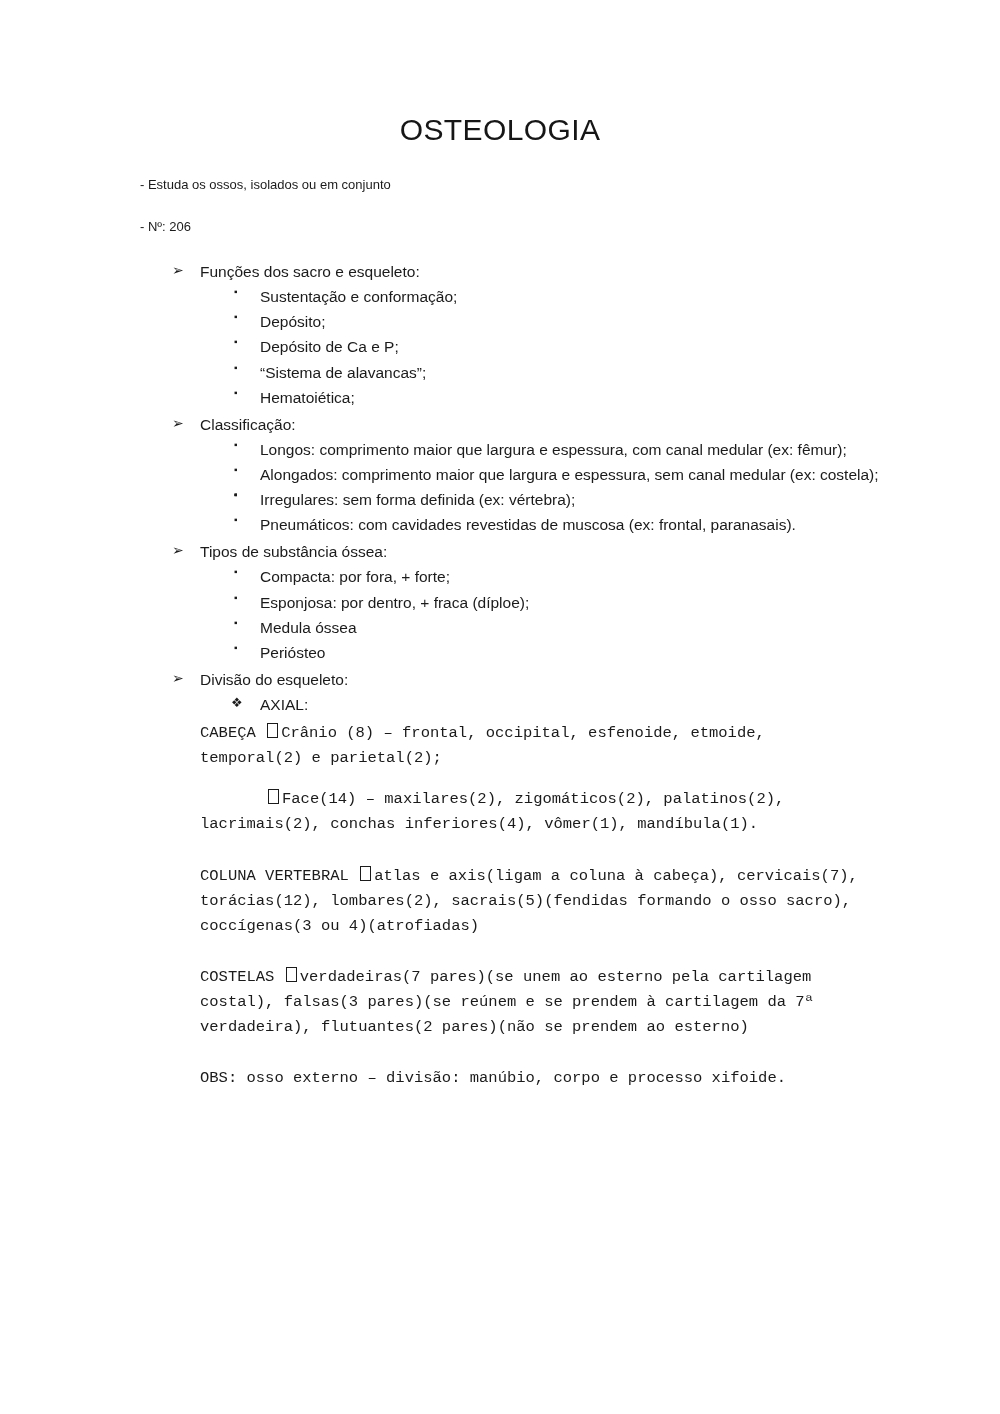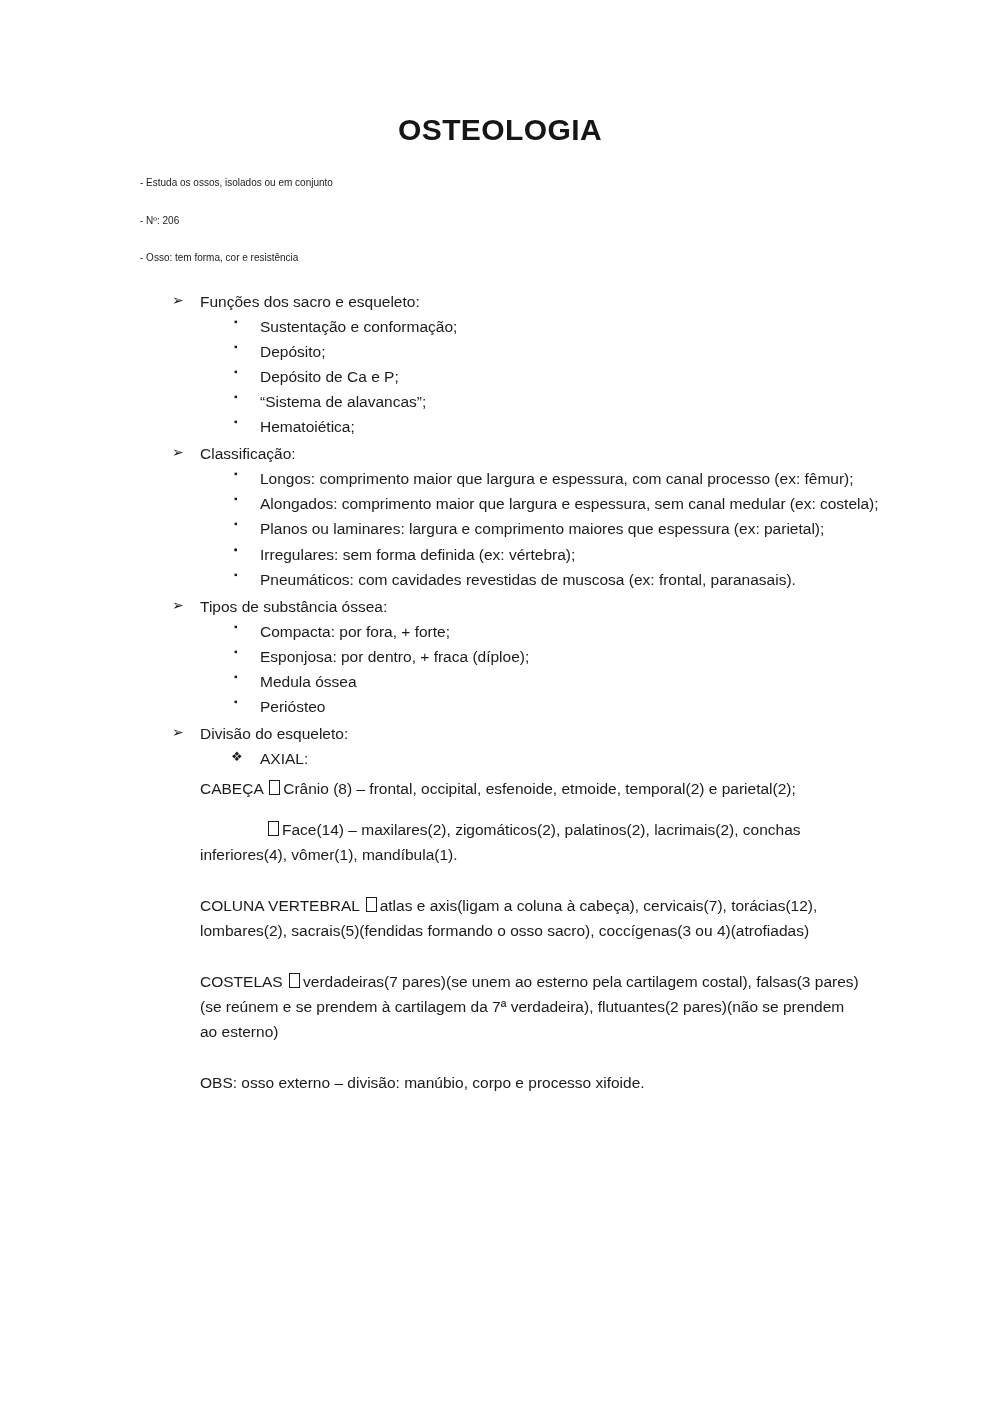--- a/index.html
+++ b/index.html
@@ -24,33 +24,33 @@
     background: #ffffff;
     box-sizing: border-box;
   }
 
   
   .doc-title {
     margin: 0;
     padding-top: 112px;
     text-align: center;
     font-size: 30px;
-    font-weight: 700;
+    font-weight: 400;
     letter-spacing: 0.4px;
     color: #161616;
     line-height: 1.2;
   }
 
   
   .intro-block {
     margin-top: 28px;
     padding-left: 140px;
   }
   .intro-line {
-    font-size: 10px;
+    font-size: 13px;
     line-height: 1.35;
     color: #1b1b1b;
     margin-bottom: 24px;
   }
 
   
   .outline {
     margin-top: 8px;
     padding: 0;
   }
@@ -114,20 +114,21 @@
   .para-block {
     padding-left: 200px;
     padding-right: 140px;
   }
   .para {
     font-size: 15.5px;
     line-height: 1.62;
     color: #1b1b1b;
     margin: 0;
     max-width: 660px;
+    font-family: Liberation Mono, monospace;
   }
   .para + .para { margin-top: 16px; }
   .para.spaced { margin-top: 26px; }
   .para-first { margin-top: 4px; }
 
   
   .tofu {
     display: inline-block;
     width: 9px;
     height: 13px;
@@ -144,21 +145,20 @@
 </head>
 <body>
 
 <div class="page">
 
   <h1 class="doc-title">OSTEOLOGIA</h1>
 
   <div class="intro-block">
     <div class="intro-line">- Estuda os ossos, isolados ou em conjunto</div>
     <div class="intro-line">- Nº: 206</div>
-    <div class="intro-line">- Osso: tem forma, cor e resistência</div>
   </div>
 
   <div class="outline">
 
     <div class="lvl1">
       <span class="marker">➢</span>
       <span>Funções dos sacro e esqueleto:</span>
     </div>
     <div class="lvl2">
       <span class="marker">▪</span>
@@ -180,29 +180,28 @@
       <span class="marker">▪</span>
       <span>Hematoiética;</span>
     </div>
 
     <div class="lvl1">
       <span class="marker">➢</span>
       <span>Classificação:</span>
     </div>
     <div class="lvl2 wide">
       <span class="marker">▪</span>
-      <span>Longos: comprimento maior que largura e espessura, com canal processo (ex: fêmur);</span>
+      <span>Longos: comprimento maior que largura e espessura, com canal medular (ex: fêmur);</span>
     </div>
     <div class="lvl2 wide">
       <span class="marker">▪</span>
       <span>Alongados: comprimento maior que largura e espessura, sem canal medular (ex: costela);</span>
     </div>
     <div class="lvl2 wide">
       <span class="marker">▪</span>
-      <span>Planos ou laminares: largura e comprimento maiores que espessura (ex: parietal);</span>
     </div>
     <div class="lvl2 wide">
       <span class="marker">▪</span>
     </div>
     <div class="lvl2 wide">
       <span class="marker">▪</span>
       <span>Irregulares: sem forma definida (ex: vértebra);</span>
     </div>
     <div class="lvl2 wide">
       <span class="marker">▪</span>

